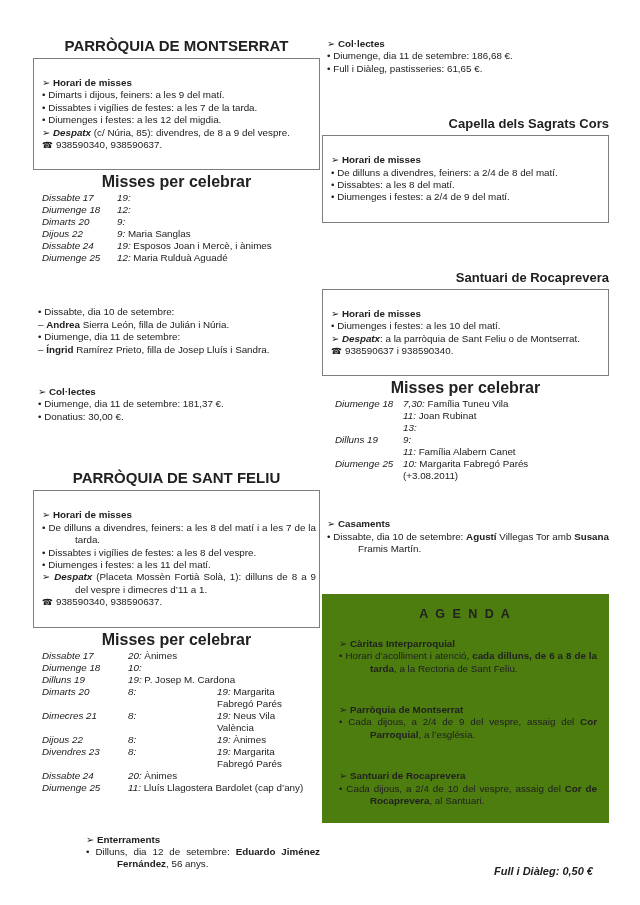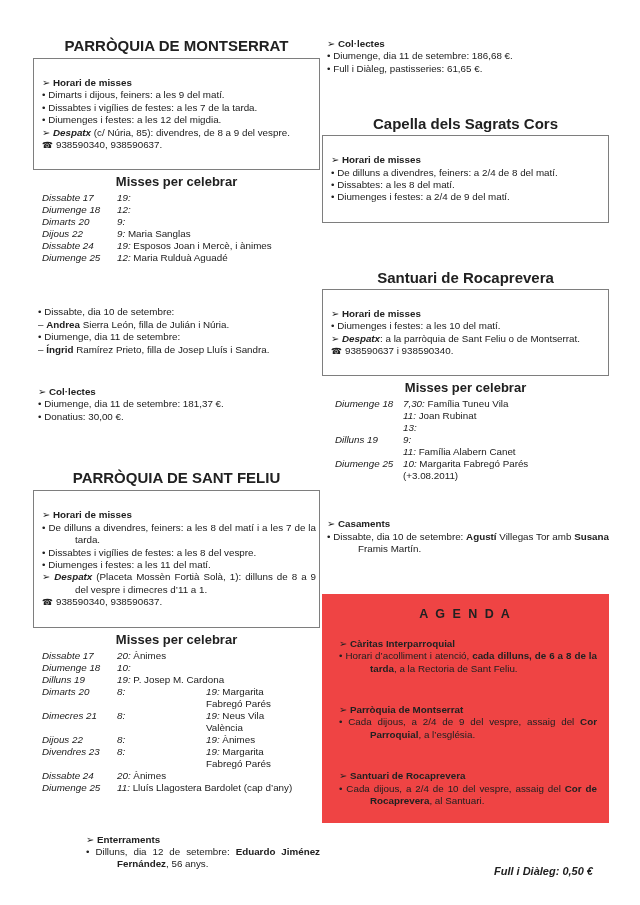--- a/index.html
+++ b/index.html
@@ -7,50 +7,50 @@
   body {
     width:640px; height:905px; overflow:hidden;
     background:#ffffff; color:#212121;
     font-family:"Liberation Sans","DejaVu Sans",sans-serif;
     font-size:9.8px; line-height:12.4px;
   }
   .page { display:flex; gap:2px; padding:32px 18px 0 33px; }
   .col { width:287px; flex:none; }
 
   .ptitle { font-size:15px; line-height:18px; font-weight:bold; text-align:center; margin-top:5px; }
-  .subtitle { font-size:15px; line-height:17px; font-weight:bold; text-align:center; }
+  .subtitle { font-size:13px; line-height:17px; font-weight:bold; text-align:right; }
 
   .hbox { border:1px solid #7e7e7e; padding:18px 3px; margin-top:3px; }
   .hline { padding-left:38px; text-indent:-33px; }
   .just { text-align:justify; }
   .hdr { font-weight:bold; }
   .bi { font-weight:bold; font-style:italic; }
   .ph { font-size:9px; }
 
-  .mheader { font-weight:bold; font-size:13px; line-height:14px; text-align:center; margin-top:5px; margin-bottom:3px; }
+  .mheader { font-weight:bold; font-size:16px; line-height:14px; text-align:center; margin-top:5px; margin-bottom:3px; }
   .mrow { display:flex; line-height:12px; }
   .day { width:84px; flex:none; font-style:italic; padding-left:9px; }
   .tm { font-style:italic; }
   .slot { flex:1; white-space:nowrap; }
-  .slot1 { width:89px; flex:none; white-space:nowrap; }
+  .slot1 { width:89px; flex:none; white-space:nowrap;margin-left:11px; }
   .slot2 { width:95px; flex:none; }
   .r-day { width:81px; flex:none; font-style:italic; padding-left:13px; }
   .r-slot { width:176px; flex:none; }
 
   .li { padding-left:36px; text-indent:-31px; }
   .sec-bapt { margin-top:42px; }
   .sec-coll { margin-top:30px; }
   .sf-title { margin-top:46px; }
   .sec-ent { margin-top:40px;margin-left:48px; }
   .sec-rcoll { margin-top:6px; }
   .cap-title { margin-top:40px; }
   .roca-title { margin-top:46px; }
   .sec-casa { margin-top:36px; }
 
-  .agenda { background:#ef4444; margin-top:38px; padding:12px 12px 16px; }
+  .agenda { background:#4d7c0f; margin-top:38px; padding:12px 12px 16px; }
   .agenda-title { text-align:center; font-weight:bold; font-size:12.5px; line-height:16px; letter-spacing:2px; }
   .agenda .item1 { margin-top:16px; }
   .agenda .item { margin-top:29px; }
 
   .footer { margin-top:42px; text-align:right; padding-right:16px; font-weight:bold; font-style:italic; font-size:11px; }
 </style>
 </head>
 <body>
 
 <div class="page">

